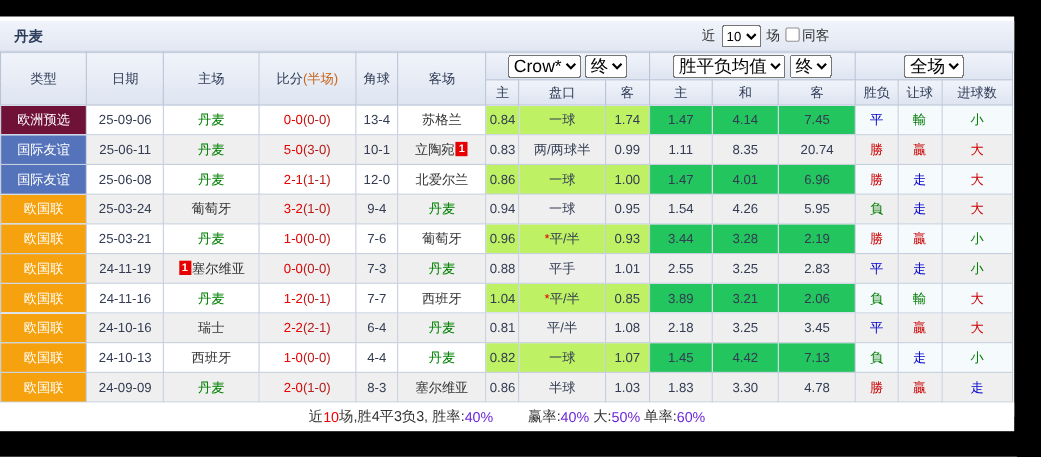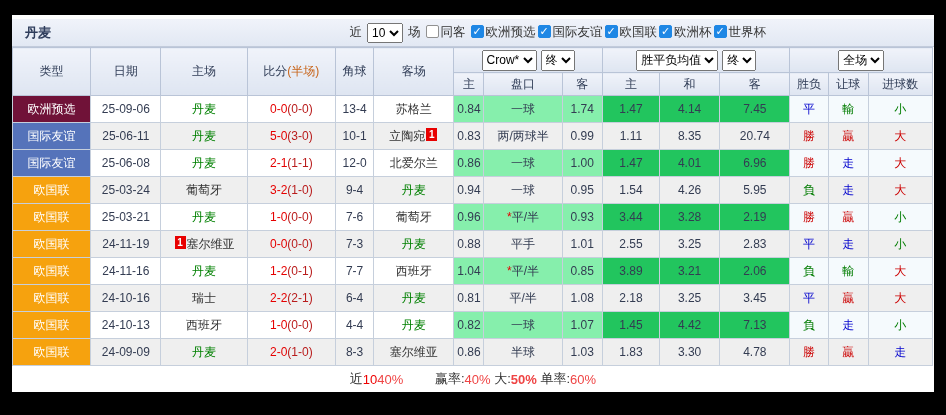--- a/index.html
+++ b/index.html
@@ -1,17 +1,17 @@
 <!DOCTYPE html>
 <html><head>
 <meta charset="utf-8">
 <style>
   * { margin:0; padding:0; box-sizing:border-box; }
   html,body { width:946px; height:415px; background:#000; font-family:"Liberation Sans","DejaVu Sans",sans-serif; overflow:hidden; }
-  .screen { position:absolute; left:12px; top:15px; width:922px; height:364px; background:#fff; }
+  .screen { position:absolute; left:0; top:15px; width:922px; height:364px; background:#fff; }
 
   
   .filterbar { margin-top:4px; height:28px; display:flex; align-items:center;
     background:linear-gradient(#F0F3FA,#E2E8F3); border-bottom:1px solid #C2CBDB;
     font-size:12.5px; color:#333; }
   .team-title { padding-left:13px; font-weight:bold; font-size:13px; color:#2F3D5C; }
   .filters { margin-left:auto; margin-right:168px; display:flex; align-items:center; gap:3px; white-space:nowrap; }
   .filters select { font-size:12px; height:20px; margin:0 2px; }
   .cb { display:inline-block; width:13px; height:13px; border:1px solid #919191; background:#fff;
     border-radius:2px; vertical-align:-2px; margin-right:2px; position:relative; }
@@ -20,25 +20,25 @@
   label.comp { margin-left:2px; cursor:default;text-align:center; }
 
   
   table.match-table { width:921px; border-collapse:collapse; table-layout:fixed; font-size:12px; color:#333C52;
     border-left:1px solid #BFC9D9; border-right:1px solid #BFC9D9; }
   .match-table th, .match-table td { border:1px solid #C6CFDC; text-align:center; overflow:hidden; white-space:nowrap; }
   .match-table thead th { background:linear-gradient(#F0F3FA,#DEE5F1); font-weight:normal; color:#2E3B55;
     height:23px; border-color:#B9C4D7; }
   .match-table thead tr.sel-row th { height:25px; }
   .half-label { color:#C8651B; }
-  .sel-row select { font-size:12px; height:21px; margin:0 2px; vertical-align:middle; }
+  .sel-row select { font-size:16px; height:21px; margin:0 2px; vertical-align:middle; }
 
   .match-table tbody td { height:27px; }
   tr.r-odd td { background:#fff; }
-  tr.r-odd td.col-crow { background:#86efac; }
+  tr.r-odd td.col-crow { background:#bef264; }
   tr.r-odd td.col-avg  { background:#22c55e; }
   tr.r-odd td.col-res  { background:#F5FAFD; }
   tr.r-even td { background:#EFEFEF; }
 
   .match-table td.type-maroon { background:#701238; color:#fff; }
   .match-table td.type-blue   { background:#5573BA; color:#fff; }
   .match-table td.type-orange { background:#F6A20E; color:#fff; }
 
   .team    { color:#333; }
   .team-hl { color:#008000; }
@@ -46,21 +46,21 @@
   .ht   { color:#b91c1c; }
   .star { color:#E60000; }
   .badge { display:inline-block; background:#E80000; color:#fff; font-size:10px; font-weight:bold;
     width:11px; height:13px; line-height:13px; text-align:center; vertical-align:2px; margin:0 1px; }
 
   .c-red   { color:#CC0000; }
   .c-blue  { color:#0000CD; }
   .c-green { color:#007C00; }
   .c-dark  { color:#333; }
   .s-red   { color:#EE0000; }
-  .s-blue  { color:#ef4444; }
+  .s-blue  { color:#6d28d9; }
 
   
   .summary { height:26px; display:flex; align-items:center; justify-content:center;
     font-size:13px; color:#333; background:#fff; }
 </style>
 </head>
 <body>
 
 <div class="screen">
 
@@ -68,21 +68,20 @@
     <span class="team-title">丹麦</span>
     <div class="filters">
       <span>近</span>
       <select>
         <option>10</option>
       </select>
       <span>场</span>
       <label class="comp">
         <span class="cb"></span><span>同客</span>
       </label>
-      <span><label class="comp"><span class="cb checked"></span>欧洲预选</label><label class="comp"><span class="cb checked"></span>国际友谊</label><label class="comp"><span class="cb checked"></span>欧国联</label><label class="comp"><span class="cb checked"></span>欧洲杯</label><label class="comp"><span class="cb checked"></span>世界杯</label></span>
     </div>
   </div>
 
   <table class="match-table">
     <colgroup>
       <col style="width:78px">
         <col style="width:70px">
         <col style="width:86px">
         <col style="width:88px">
       <col style="width:38px">
@@ -299,21 +298,22 @@
     <td class="col-res c-red">勝</td>
     <td class="col-res c-red">贏</td>
     <td class="col-res c-blue">走</td>
   </tr>
       </tbody>
   </table>
 
   <div class="summary">
       <span class="c-dark" style="white-space: pre;">近</span>
       <span class="s-red" style="white-space: pre;">10</span>
+      <span class="c-dark" style="white-space: pre;">场,胜4平3负3, 胜率:</span>
       <span class="s-blue" style="white-space: pre;">40%</span>
       <span class="c-dark" style="white-space: pre; margin-left: 28px;"> 赢率:</span>
       <span class="s-blue" style="white-space: pre;">40%</span>
       <span class="c-dark" style="white-space: pre;"> 大:</span>
-      <span class="s-blue" style="white-space: pre; font-weight: bold;">50%</span>
+      <span class="s-blue" style="white-space: pre;">50%</span>
       <span class="c-dark" style="white-space: pre;"> 单率:</span>
       <span class="s-blue" style="white-space: pre;">60%</span>
     </div>
 </div>
 
 </body></html>

